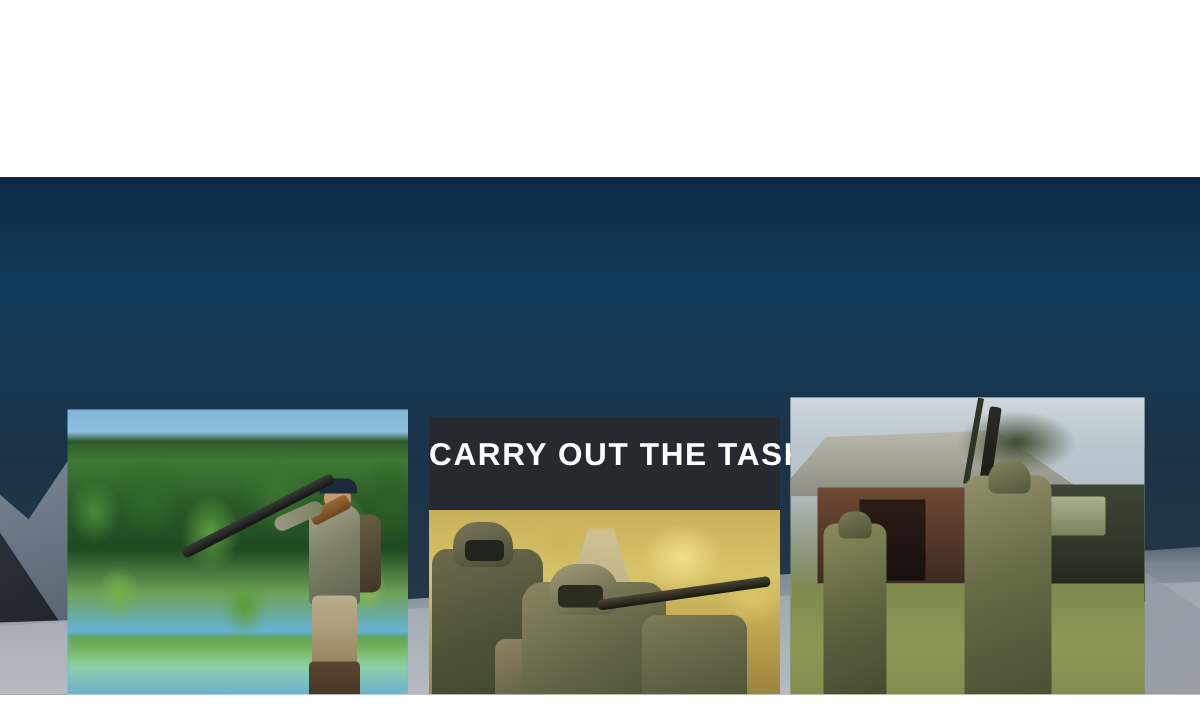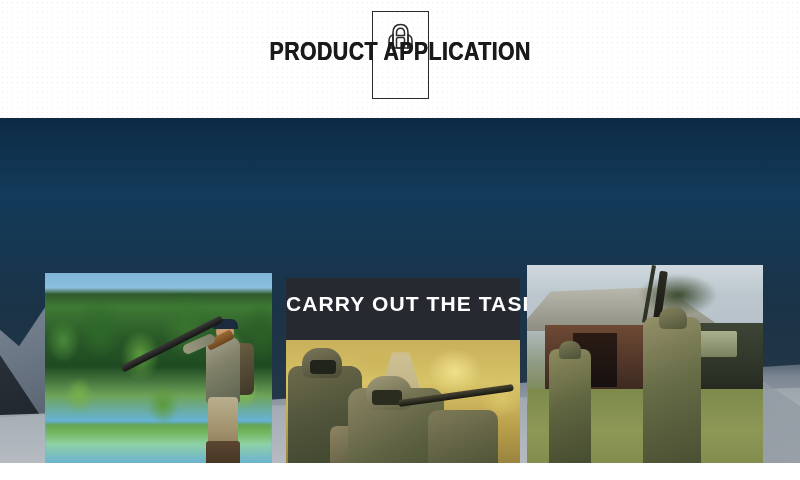--- a/index.html
+++ b/index.html
@@ -355,38 +355,20 @@
   .bottom-strip{
     position:absolute; left:0; top:463px; width:800px; height:17px;
     background:#ffffff;
   }
 </style>
 </head>
 <body>
 
 <div id="page">
 
-  <div class="header">
-    <div class="header-inner">
-
-      <div class="title-frame"></div>
-
-      <span class="title-icon">
-        <svg width="35" height="30" viewBox="0 0 35 30" fill="none" xmlns="http://www.w3.org/2000/svg">
-          <path d="M10 11 C10 5.5 13 2.5 17.5 2.5 C22 2.5 25 5.5 25 11 L25 26 L10 26 Z" stroke="#2b2b2b" stroke-width="1.6" fill="none"></path>
-          <path d="M13.5 11 C13.5 8 15.2 6.2 17.5 6.2 C19.8 6.2 21.5 8 21.5 11 L21.5 13.5 L13.5 13.5 Z" stroke="#2b2b2b" stroke-width="1.5" fill="none"></path>
-          <rect x="13.5" y="15.5" width="8" height="10.5" rx="1.8" stroke="#2b2b2b" stroke-width="1.5" fill="none"></rect>
-          <path d="M10 13 C7 13.6 6 16 6 19 L6 25 C6 25.6 6.4 26 7 26 L10 26 Z" stroke="#2b2b2b" stroke-width="1.5" fill="none"></path>
-          <path d="M25 13 C28 13.6 29 16 29 19 L29 25 C29 25.6 28.6 26 28 26 L25 26 Z" stroke="#2b2b2b" stroke-width="1.5" fill="none"></path>
-        </svg>
-      </span>
-
-      <div class="title-text">PRODUCT APPLICATION</div>
-    </div>
-  </div>
 
   <div class="banner">
 
     <div class="bg-sky"></div>
     <div class="mtn-a"></div>
     <div class="mtn-b"></div>
     <div class="mtn-specks"></div>
     <div class="ground"></div>
     <div class="ground2"></div>
     <div class="ground-streaks"></div>

